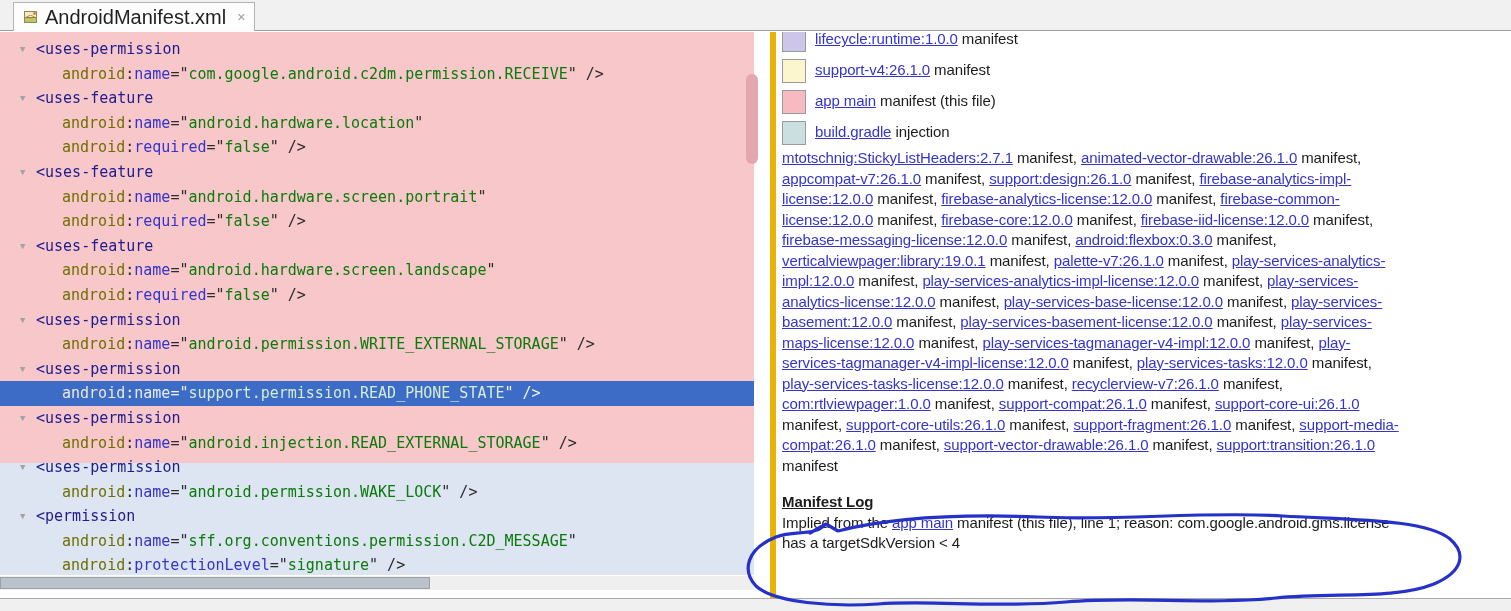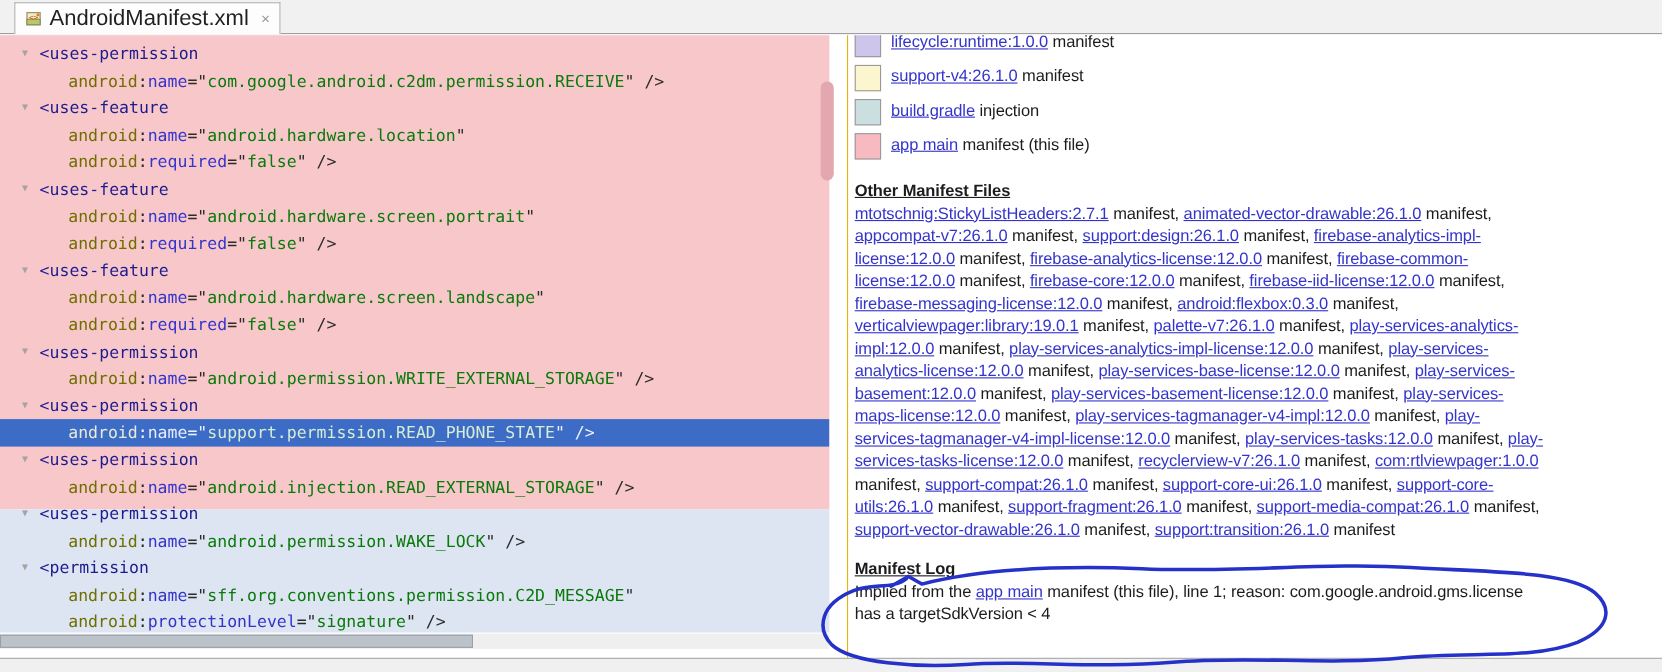--- a/index.html
+++ b/index.html
@@ -57,21 +57,21 @@
     background:#bcc2ca; border:1px solid #9aa0a8;
   }
   .bottom-strip {
     position:absolute; left:0; top:598px; width:1511px; height:13px;
     background:#f0f0f0; border-top:1px solid #a9a9a9;
   }
 
   
   .right-pane {
     position:absolute; left:770px; top:32px; width:637px; height:566px;
-    background:#ffffff; border-left:1px solid #eab308; overflow:hidden;
+    background:#ffffff; border-left:6px solid #eab308; overflow:hidden;
     padding:0 4px 0 6px;
     font-size:15px; line-height:20.5px; color:#1c1c1c; letter-spacing:-0.1px;
   }
   .legend { margin-top:-8px; }
   .legend-row { display:flex; align-items:center; height:31px; gap:9px; }
   .swatch { width:24px; height:24px; border:1px solid #9a9a9a; flex:0 0 auto; }
   a.lnk { color:var(--link,#3434cb); text-decoration:underline; cursor:pointer; }
   .section-heading { font-weight:bold; text-decoration:underline; margin-top:16px; }
   .note { }
   .links-para { }
@@ -136,30 +136,29 @@
     <div class="legend" id="legend">
         <div class="legend-row">
           <div class="swatch" style="background: rgb(205, 197, 234);"></div>
           <span><a class="lnk">lifecycle:runtime:1.0.0</a> manifest</span>
         </div>
         <div class="legend-row">
           <div class="swatch" style="background: rgb(252, 246, 207);"></div>
           <span><a class="lnk">support-v4:26.1.0</a> manifest</span>
         </div>
         <div class="legend-row">
+          <div class="swatch" style="background: rgb(247, 186, 193);"></div>
+          <span><a class="lnk">app main</a> manifest (this file)</span>
+        </div>
+        <div class="legend-row">
           <div class="swatch" style="background: rgb(203, 222, 224);"></div>
           <span><a class="lnk">build.gradle</a> injection</span>
         </div>
-        <div class="legend-row">
-          <div class="swatch" style="background: rgb(247, 186, 193);"></div>
-          <span><a class="lnk">app main</a> manifest (this file)</span>
-        </div>
       </div>
 
-    <div class="section-heading">Other Manifest Files</div>
     <div class="links-para" id="links-para"><a class="lnk">mtotschnig:StickyListHeaders:2.7.1</a> manifest, <a class="lnk">animated-vector-drawable:26.1.0</a> manifest, <a class="lnk">appcompat-v7:26.1.0</a> manifest, <a class="lnk">support:design:26.1.0</a> manifest, <a class="lnk">firebase-analytics-impl-license:12.0.0</a> manifest, <a class="lnk">firebase-analytics-license:12.0.0</a> manifest, <a class="lnk">firebase-common-license:12.0.0</a> manifest, <a class="lnk">firebase-core:12.0.0</a> manifest, <a class="lnk">firebase-iid-license:12.0.0</a> manifest, <a class="lnk">firebase-messaging-license:12.0.0</a> manifest, <a class="lnk">android:flexbox:0.3.0</a> manifest, <a class="lnk">verticalviewpager:library:19.0.1</a> manifest, <a class="lnk">palette-v7:26.1.0</a> manifest, <a class="lnk">play-services-analytics-impl:12.0.0</a> manifest, <a class="lnk">play-services-analytics-impl-license:12.0.0</a> manifest, <a class="lnk">play-services-analytics-license:12.0.0</a> manifest, <a class="lnk">play-services-base-license:12.0.0</a> manifest, <a class="lnk">play-services-basement:12.0.0</a> manifest, <a class="lnk">play-services-basement-license:12.0.0</a> manifest, <a class="lnk">play-services-maps-license:12.0.0</a> manifest, <a class="lnk">play-services-tagmanager-v4-impl:12.0.0</a> manifest, <a class="lnk">play-services-tagmanager-v4-impl-license:12.0.0</a> manifest, <a class="lnk">play-services-tasks:12.0.0</a> manifest, <a class="lnk">play-services-tasks-license:12.0.0</a> manifest, <a class="lnk">recyclerview-v7:26.1.0</a> manifest, <a class="lnk">com:rtlviewpager:1.0.0</a> manifest, <a class="lnk">support-compat:26.1.0</a> manifest, <a class="lnk">support-core-ui:26.1.0</a> manifest, <a class="lnk">support-core-utils:26.1.0</a> manifest, <a class="lnk">support-fragment:26.1.0</a> manifest, <a class="lnk">support-media-compat:26.1.0</a> manifest, <a class="lnk">support-vector-drawable:26.1.0</a> manifest, <a class="lnk">support:transition:26.1.0</a> manifest</div>
 
     <div class="mlog">
       <div class="section-heading">Manifest Log</div>
       <div id="mlog-line">Implied from the <a class="lnk">app main</a> manifest (this file), line 1; reason: com.google.android.gms.license has a targetSdkVersion &lt; 4</div>
     </div>
   </div>
 
   <div class="bottom-strip"></div>
 

